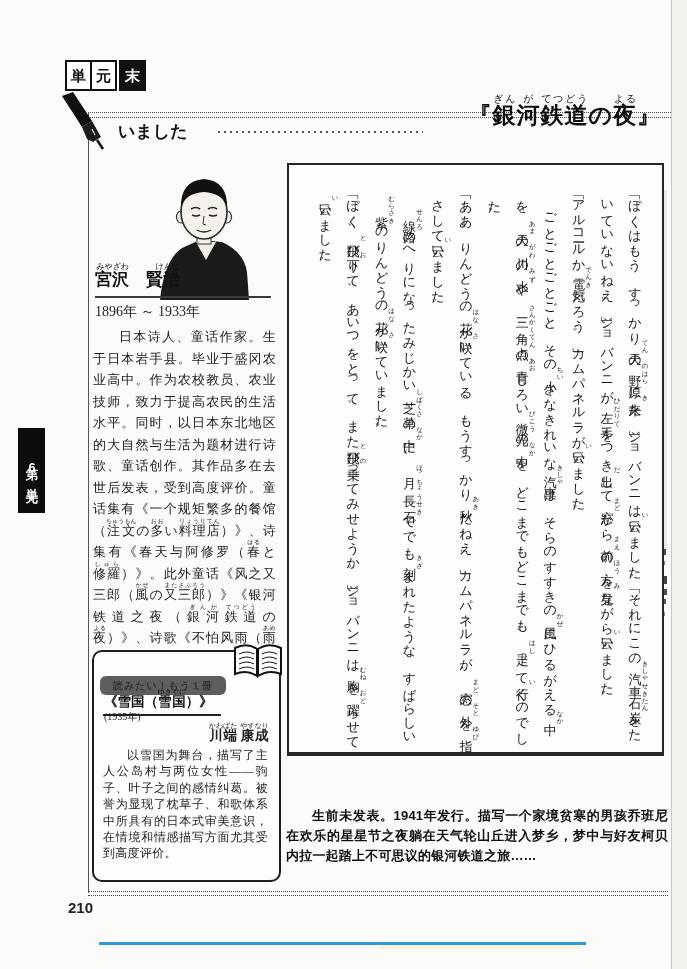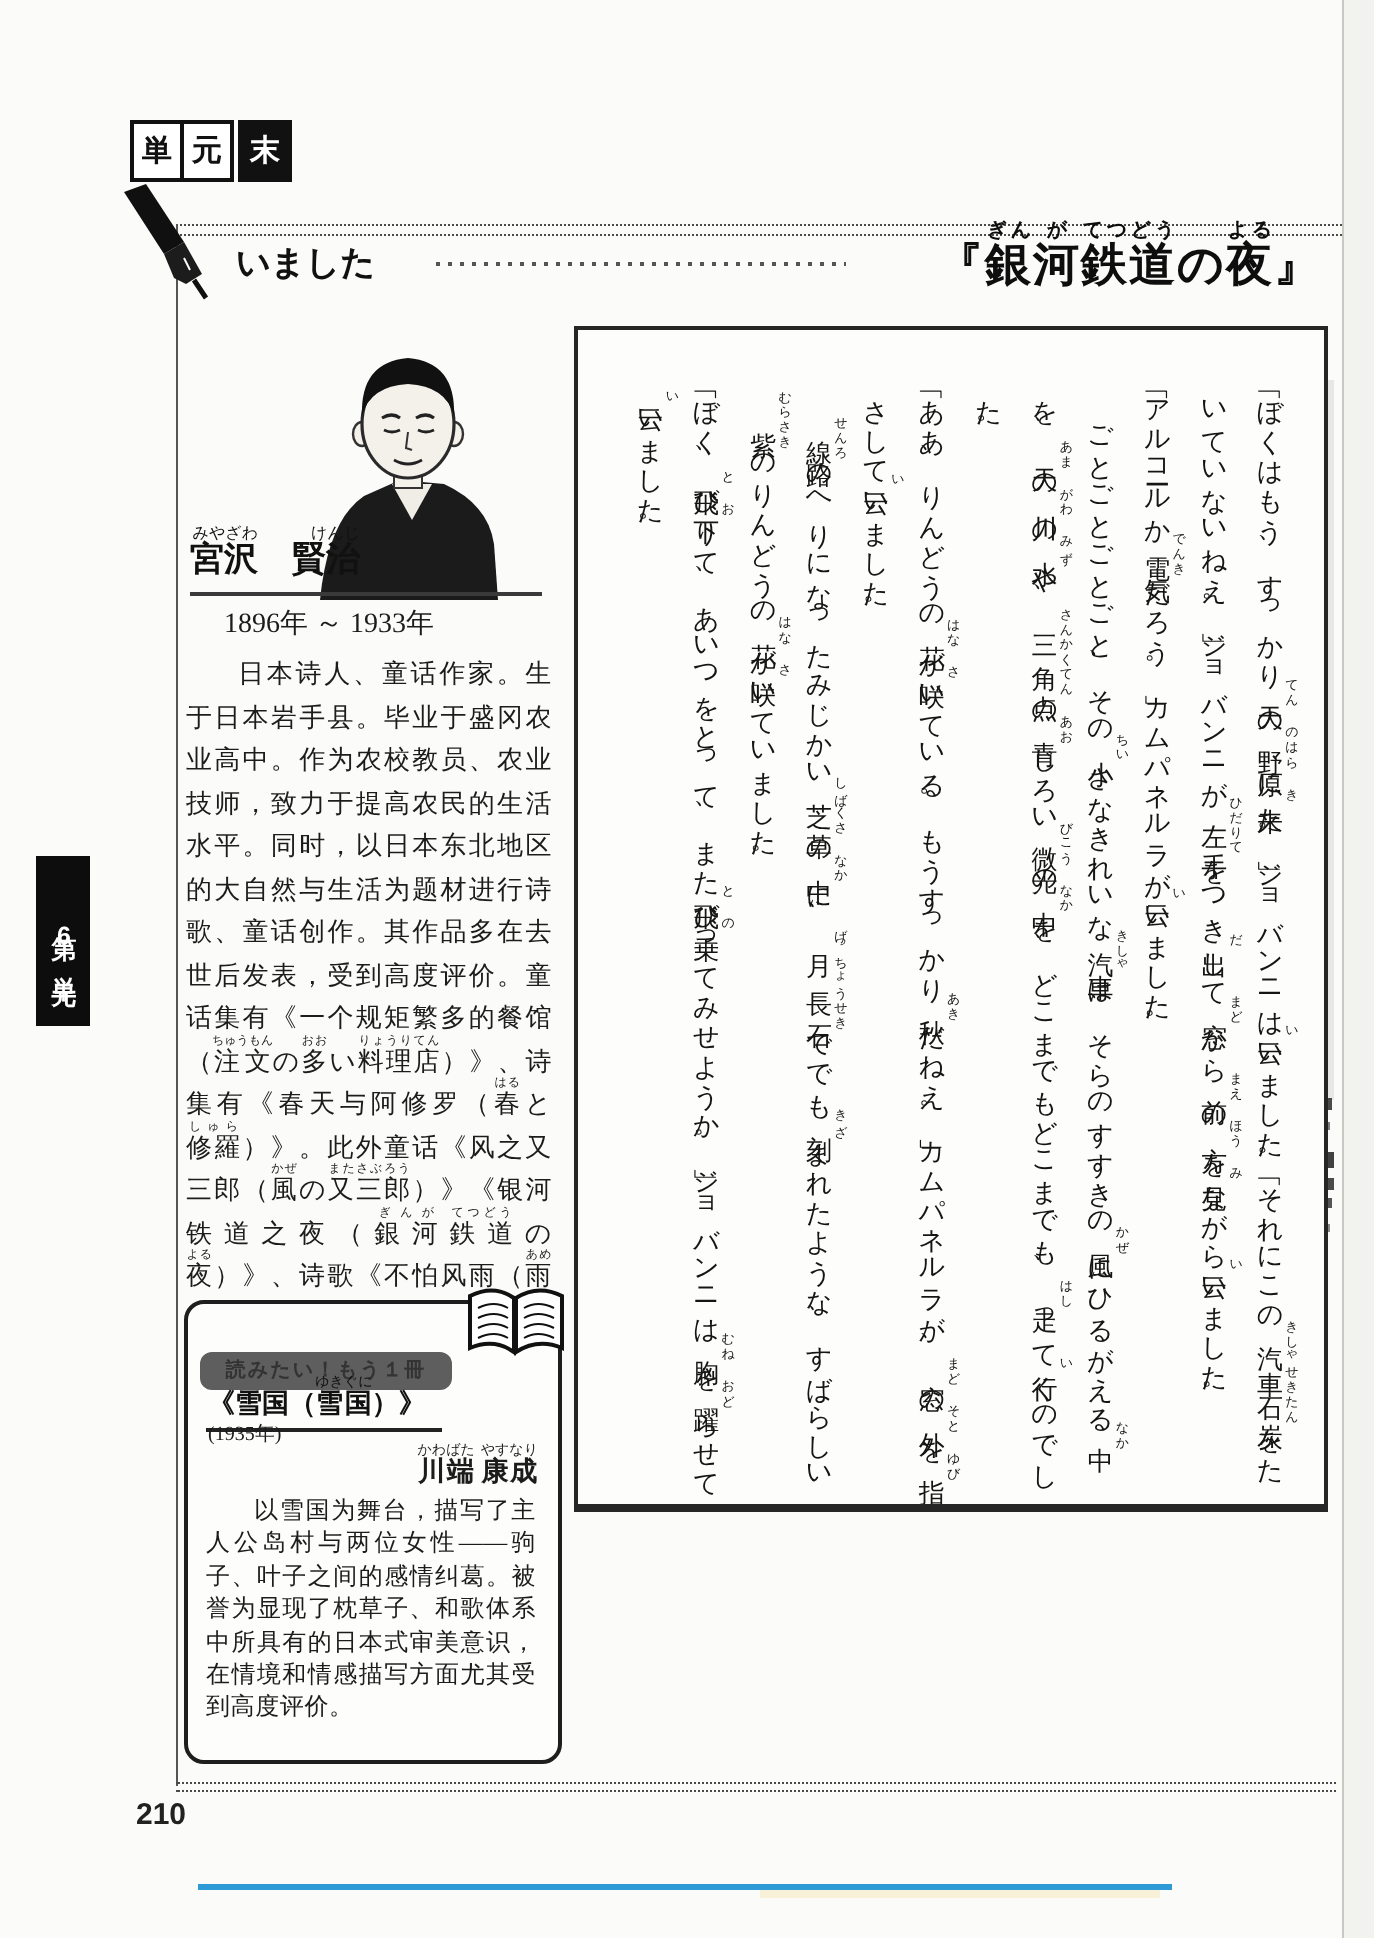--- a/index.html
+++ b/index.html
@@ -26,29 +26,29 @@
   .rule-left{left:88px;top:112px;width:1px;height:781px;background:#555;}
   .rule-bottom{left:88px;top:891px;width:580px;height:3px;
     border-top:1px dotted #4a4a4a;border-bottom:1px dotted #4a4a4a;}
   .leader{left:218px;top:131px;width:205px;height:2px;
     background-image:repeating-linear-gradient(90deg,#555 0 2px,transparent 2px 6px);}
 
   .section-label{left:118px;top:120px;font-family:"Liberation Sans",sans-serif;
     font-weight:bold;font-size:17px;color:#111;}
 
   .main-title{right:26px;top:94px;font-weight:bold;font-size:23px;letter-spacing:1px;color:#0e0e0e;}
-  .main-title rt{font-size:10px;font-weight:bold;letter-spacing:0;margin-top:16px;}
+  .main-title rt{font-size:10px;font-weight:normal;letter-spacing:0;}
 
   
   .portrait{left:148px;top:172px;}
   .author-name{left:95px;top:262px;font-family:"Liberation Sans",sans-serif;
     font-weight:bold;font-size:17px;color:#111;}
   .author-name rt{font-size:8px;font-weight:normal;text-align:right;}
   .name-rule{left:95px;top:296px;width:176px;height:2px;background:#3a3a3a;}
-  .years{left:112px;top:303px;font-size:14px;text-align:center;}
+  .years{left:95px;top:303px;font-size:14px;text-align:center;}
   .bio{left:93px;top:326px;width:183px;font-size:13px;line-height:21.5px;
     text-align:justify;text-indent:2em;letter-spacing:.3px;}
   .bio rt{font-size:6px;letter-spacing:0;}
 
   
   .rec-box{left:92px;top:650px;width:185px;height:228px;border:2px solid #1e1e1e;
     border-radius:10px;background:#fdfdfb;}
   .rec-banner{position:absolute;left:6px;top:24px;width:126px;height:19px;border-radius:6px;
     background:#5e5e5e;color:#333333;font-family:"Liberation Sans",sans-serif;font-weight:bold;
     font-size:10px;line-height:19px;text-align:center;letter-spacing:1px;}
@@ -172,19 +172,20 @@
     <div class="passage">
         <p class="vp">「ぼくはもう、すっかり<ruby>天<rt>てん</rt></ruby>の<ruby>野原<rt>のはら</rt></ruby>に<ruby>来<rt>き</rt></ruby>た。」ジョバンニは<ruby>云<rt>い</rt></ruby>いました。「それにこの<ruby>汽車石炭<rt>きしゃせきたん</rt></ruby>をたいていないねえ。」ジョバンニが<ruby>左手<rt>ひだりて</rt></ruby>をつき<ruby>出<rt>だ</rt></ruby>して<ruby>窓<rt>まど</rt></ruby>から<ruby>前<rt>まえ</rt></ruby>の<ruby>方<rt>ほう</rt></ruby>を<ruby>見<rt>み</rt></ruby>ながら<ruby>云<rt>い</rt></ruby>いました。</p>
         <p class="vp">「アルコールか<ruby>電気<rt>でんき</rt></ruby>だろう。」カムパネルラが<ruby>云<rt>い</rt></ruby>いました。</p>
         <p class="vp indent">ごとごとごとごと、その<ruby>小<rt>ちい</rt></ruby>さなきれいな<ruby>汽車<rt>きしゃ</rt></ruby>は、そらのすすきの<ruby>風<rt>かぜ</rt></ruby>にひるがえる<ruby>中<rt>なか</rt></ruby>を、<ruby>天<rt>あま</rt></ruby>の<ruby>川<rt>がわ</rt></ruby>の<ruby>水<rt>みず</rt></ruby>や、<ruby>三角点<rt>さんかくてん</rt></ruby>の<ruby>青<rt>あお</rt></ruby>じろい<ruby>微光<rt>びこう</rt></ruby>の<ruby>中<rt>なか</rt></ruby>を、どこまでもどこまでも、<ruby>走<rt>はし</rt></ruby>って<ruby>行<rt>い</rt></ruby>くのでした。</p>
         <p class="vp">「ああ、りんどうの<ruby>花<rt>はな</rt></ruby>が<ruby>咲<rt>さ</rt></ruby>いている。もうすっかり<ruby>秋<rt>あき</rt></ruby>だねえ。」カムパネルラが、<ruby>窓<rt>まど</rt></ruby>の<ruby>外<rt>そと</rt></ruby>を<ruby>指<rt>ゆび</rt></ruby>さして<ruby>云<rt>い</rt></ruby>いました。</p>
         <p class="vp indent"><ruby>線路<rt>せんろ</rt></ruby>のへりになったみじかい<ruby>芝草<rt>しばくさ</rt></ruby>の<ruby>中<rt>なか</rt></ruby>に、<ruby>月長石<rt>げっちょうせき</rt></ruby>ででも<ruby>刻<rt>きざ</rt></ruby>まれたような、すばらしい<ruby>紫<rt>むらさき</rt></ruby>のりんどうの<ruby>花<rt>はな</rt></ruby>が<ruby>咲<rt>さ</rt></ruby>いていました。</p>
         <p class="vp">「ぼく、<ruby>飛<rt>と</rt></ruby>び<ruby>下<rt>お</rt></ruby>りて、あいつをとって、また<ruby>飛<rt>と</rt></ruby>び<ruby>乗<rt>の</rt></ruby>ってみせようか。」ジョバンニは<ruby>胸<rt>むね</rt></ruby>を<ruby>躍<rt>おど</rt></ruby>らせて<ruby>云<rt>い</rt></ruby>いました。</p>
       </div>
   </div>
 
+  <div class="abs intro-body">生前未发表。1941年发行。描写一个家境贫寒的男孩乔班尼在欢乐的星星节之夜躺在天气轮山丘进入梦乡，梦中与好友柯贝内拉一起踏上不可思议的银河铁道之旅……</div>
 
   <div class="abs unit-tab">第6単元</div>
   <div class="abs page-num">210</div>
   <div class="abs footer-cream"></div>
   <div class="abs footer-blue"></div>
 
 </div>
 
 </body></html>

